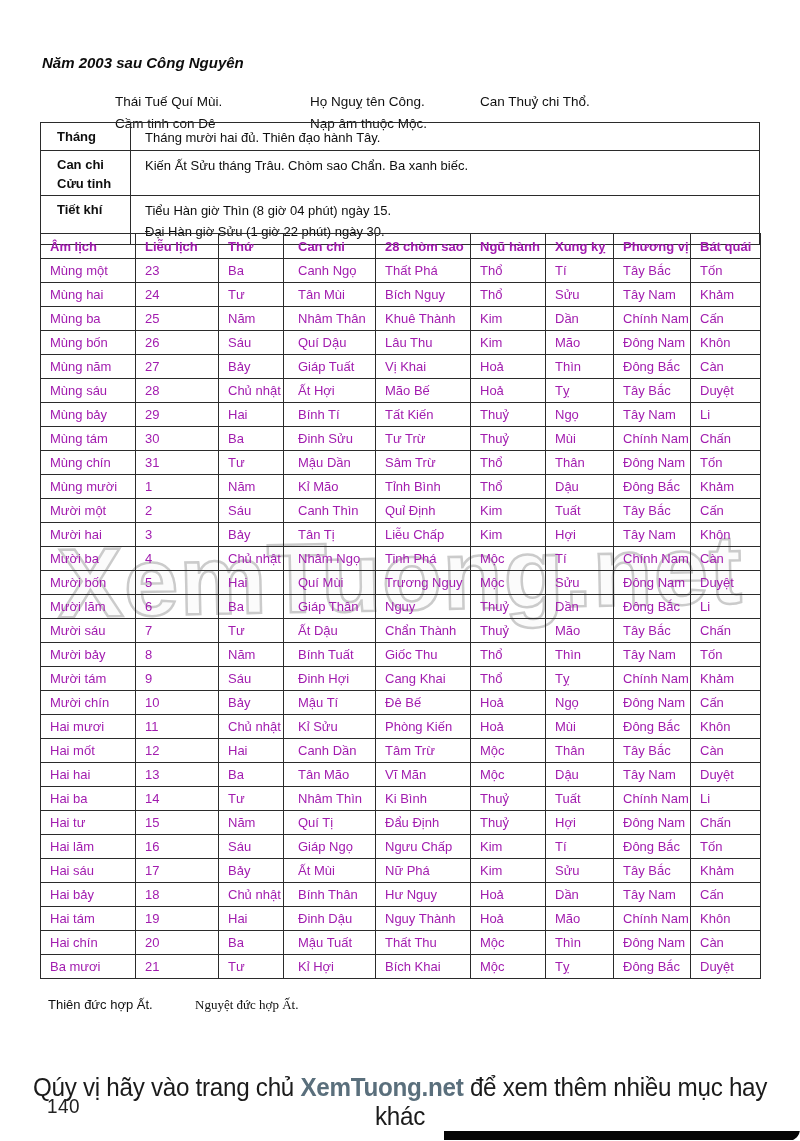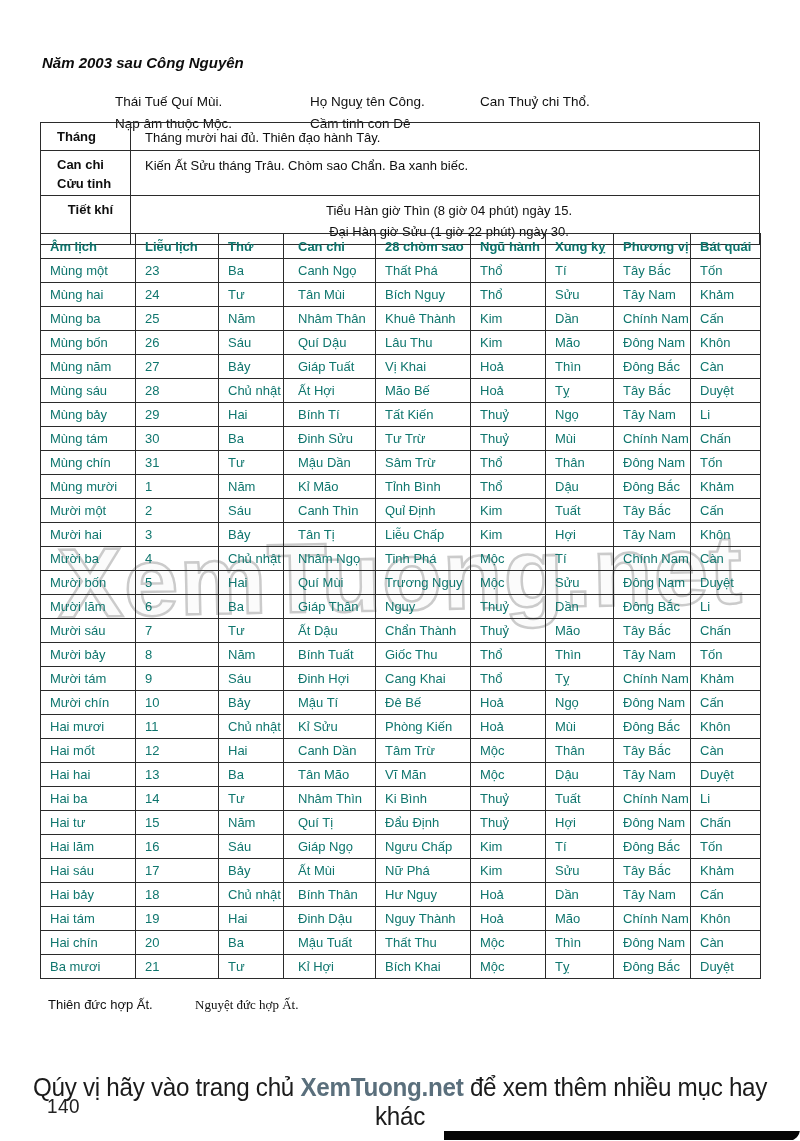--- a/index.html
+++ b/index.html
@@ -19,26 +19,26 @@
   .info-table {
     position:absolute; left:40px; top:122px; width:720px;
     border-collapse:collapse; table-layout:fixed;
     font-size:13px; color:#0e0e0e;
   }
   .info-table td { border:1.5px solid #2b2b2b; vertical-align:top; padding:4px 6px 2px 8px; }
   .info-table td.lbl { width:90px; font-weight:bold; line-height:19px;padding-left:16px; }
   .info-table td.cnt { padding-left:14px; line-height:21px; }
   .info-row-1 { height:27px; }
   .info-row-2 { height:42px; }
-  .info-row-3 { height:46px;text-align:center; }
+  .info-row-3 { height:46px; }
 
   .cal-table {
     position:absolute; left:40px; top:233px; width:720px; z-index:2;
     border-collapse:collapse; table-layout:fixed;
-    font-size:13px; color:#0f766e;
+    font-size:13px; color:#a21caf;
   }
   .cal-table th, .cal-table td {
     border:1.4px solid #2b2b2b; height:24px;
     text-align:left; padding:0 2px 0 9px; vertical-align:middle;
     white-space:nowrap; overflow:hidden; background:transparent;
   }
   .cal-table th { font-weight:bold; height:25px; }
   .cal-table td:nth-child(4), .cal-table th:nth-child(4) { padding-left:14px; }
 
   .watermark {
@@ -77,22 +77,22 @@
 <body>
 
 <div class="page">
 
   <div class="doc-title">Năm 2003 sau Công Nguyên</div>
 
   <div class="subtitle-grid">
     <span>Thái Tuế Quí Mùi.</span>
     <span>Họ Nguỵ tên Công.</span>
     <span>Can Thuỷ chi Thổ.</span>
+    <span>Cầm tinh con Dê</span>
     <span>Nạp âm thuộc Mộc.</span>
-    <span>Cầm tinh con Dê</span>
     <span></span>
   </div>
 
   <table class="info-table">
     <tbody>
         <tr class="info-row-1">
       <td class="lbl">
         <div>Tháng</div>
       </td>
       <td class="cnt">

